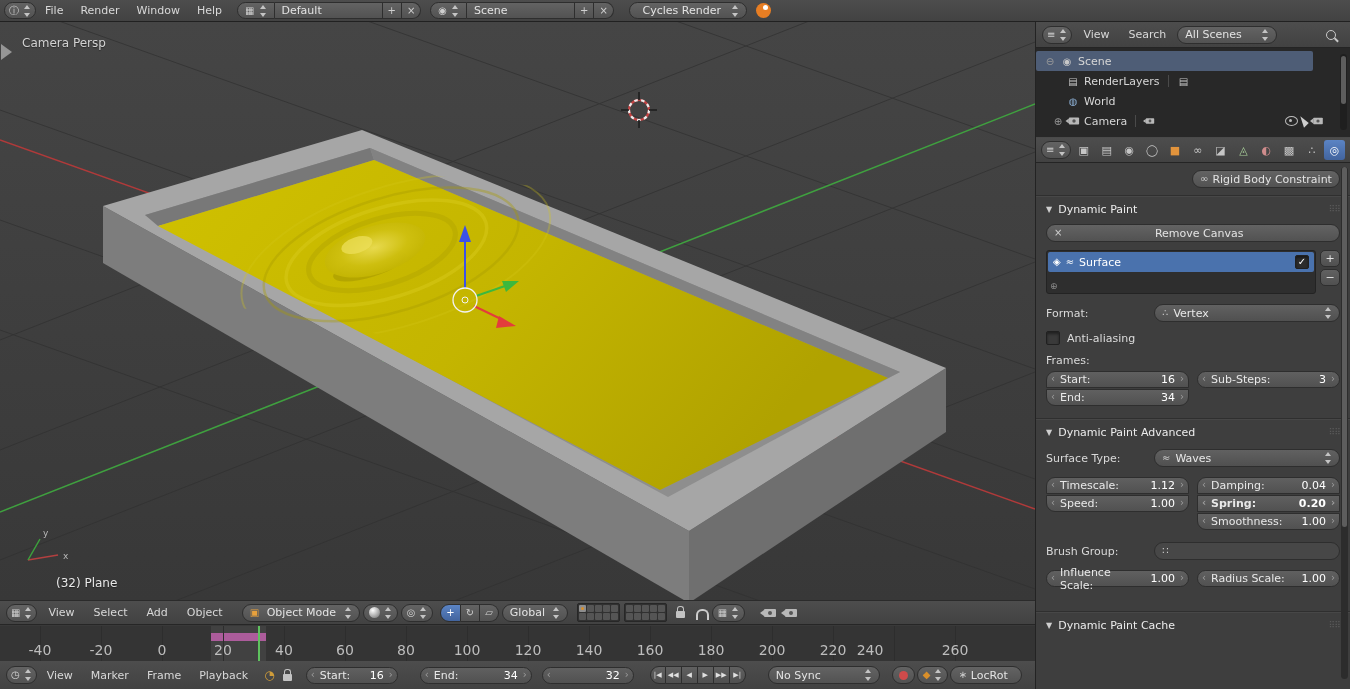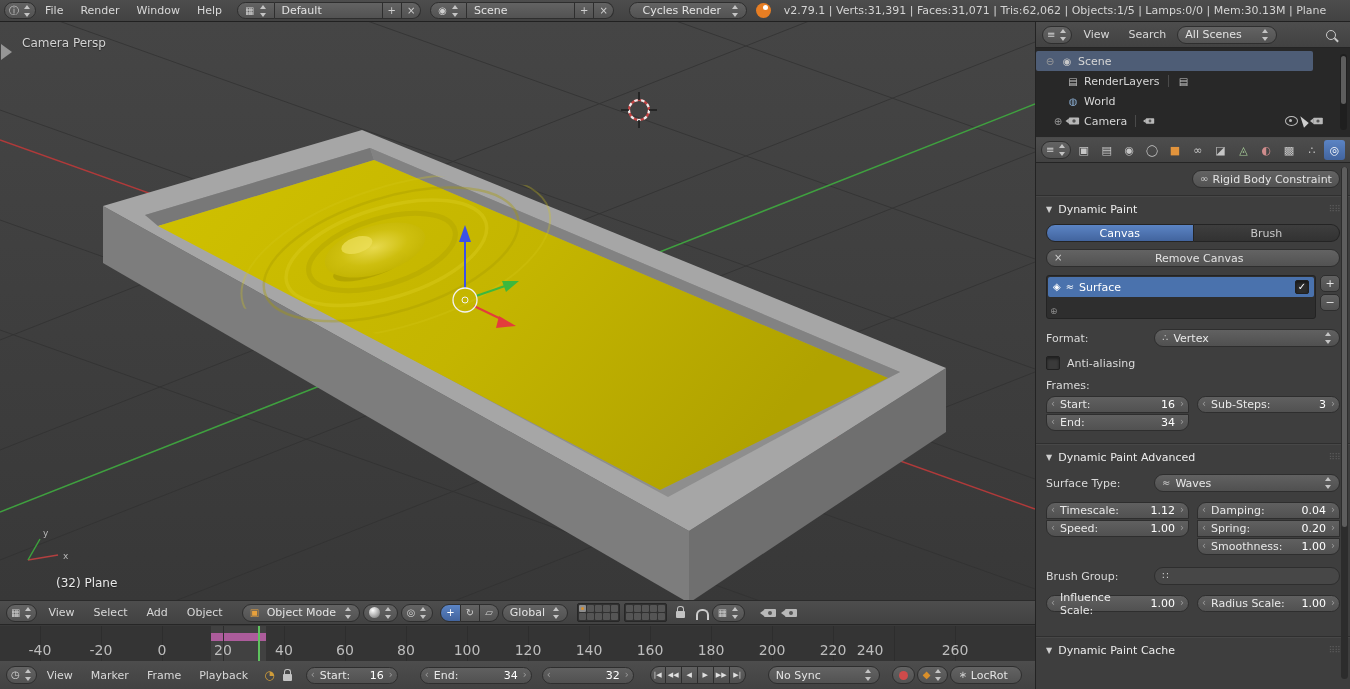--- a/index.html
+++ b/index.html
@@ -33,21 +33,21 @@
   .tgrid{position:absolute;top:0;width:1px;height:35px;background:#2d2d2d;}
   
   .numfield{position:relative;display:flex;justify-content:space-between;align-items:center;gap:4px;
             background:linear-gradient(#606060,#515151);border:1px solid #2e2e2e;border-radius:9px;height:17px;
             padding:0 13px;box-sizing:border-box;font-size:11px;}
   .numfield::before{content:"‹";position:absolute;left:4px;top:1px;color:#9d9d9d;font-size:10px;}
   .numfield::after{content:"›";position:absolute;right:4px;top:1px;color:#9d9d9d;font-size:10px;}
   .numfield .lab{color:#e8e8e8;} .numfield .val{color:#ffffff;}
   .valonly{justify-content:flex-end;}
   .stack-top{border-radius:9px 9px 0 0;margin-bottom:1px;}
-  .stack-mid{border-radius:0;margin-bottom:1px;}
+  .stack-mid{border-radius:0;margin-bottom:1px;font-weight:bold;}
   .stack-bot{border-radius:0 0 9px 9px;}
   .dropdown{display:flex;align-items:center;gap:5px;background:linear-gradient(#616161,#505050);
             border:1px solid #2e2e2e;border-radius:9px;height:18px;padding:0 7px;box-sizing:border-box;}
   .dropdown .dlab{flex:1;color:#e8e8e8;}
   .cb{width:12px;height:12px;background:#3a3a3a;border:1px solid #202020;border-radius:2px;
       box-shadow:inset 0 2px 3px rgba(0,0,0,.45);display:inline-flex;align-items:center;justify-content:center;flex:0 0 12px;}
   .cb i{font-style:normal;font-size:10px;color:#fff;line-height:1;}
   .cbrow{display:flex;align-items:center;gap:7px;}
   .phead{display:flex;align-items:center;gap:6px;height:18px;color:#ececec;}
   .phead .tri{font-size:8px;color:#cfcfcf;}
@@ -163,21 +163,20 @@
       </div>
       <div class="btn seg last" style="height:17px;padding:0 5px;">
         <span class="icg">×</span>
       </div>
     </div>
     <div class="btn" style="height:17px;width:118px;margin-left:14px;justify-content:space-between;">
       <span style="margin:0 auto;">Cycles Render</span>
       <span class="dda"></span>
     </div>
     <span class="logo"></span>
-    <span id="stats">v2.79.1 | Verts:31,391 | Faces:31,071 | Tris:62,062 | Objects:1/5 | Lamps:0/0 | Mem:30.13M | Plane</span>
   </div>
 
   <div id="viewport">
     <svg width="1035" height="578" viewBox="0 0 1035 578">
       <defs>
         <linearGradient id="bggrad" x1="0" y1="0" x2="0" y2="1">
           <stop offset="0" stop-color="#454545"></stop>
             <stop offset="1" stop-color="#383838"></stop>
         </linearGradient>
         <linearGradient id="ygrad" x1="0" y1="0" x2="1" y2="0.4">
@@ -501,24 +500,20 @@
         </div>
       </div>
       <div class="sep"></div>
 
       <div class="phead" style="margin:2px 0 6px 0;">
         <span class="tri">▼</span>
         <span>Dynamic Paint</span>
         <span class="grip">⠿⠿</span>
       </div>
 
-      <div class="segmented" style="margin-bottom:7px;">
-        <div class="segbtn first active">Canvas</div>
-        <div class="segbtn last">Brush</div>
-      </div>
 
       <div class="btn" style="width:100%;margin-bottom:8px;justify-content:flex-start;">
         <span class="icg">×</span>
         <span style="margin:0 auto;">Remove Canvas</span>
       </div>
 
       <div class="listwrap" style="margin-bottom:10px;">
         <div class="listbox">
           <div class="listrow sel">
             <span class="icg" style="color:#fff;">◈</span>

